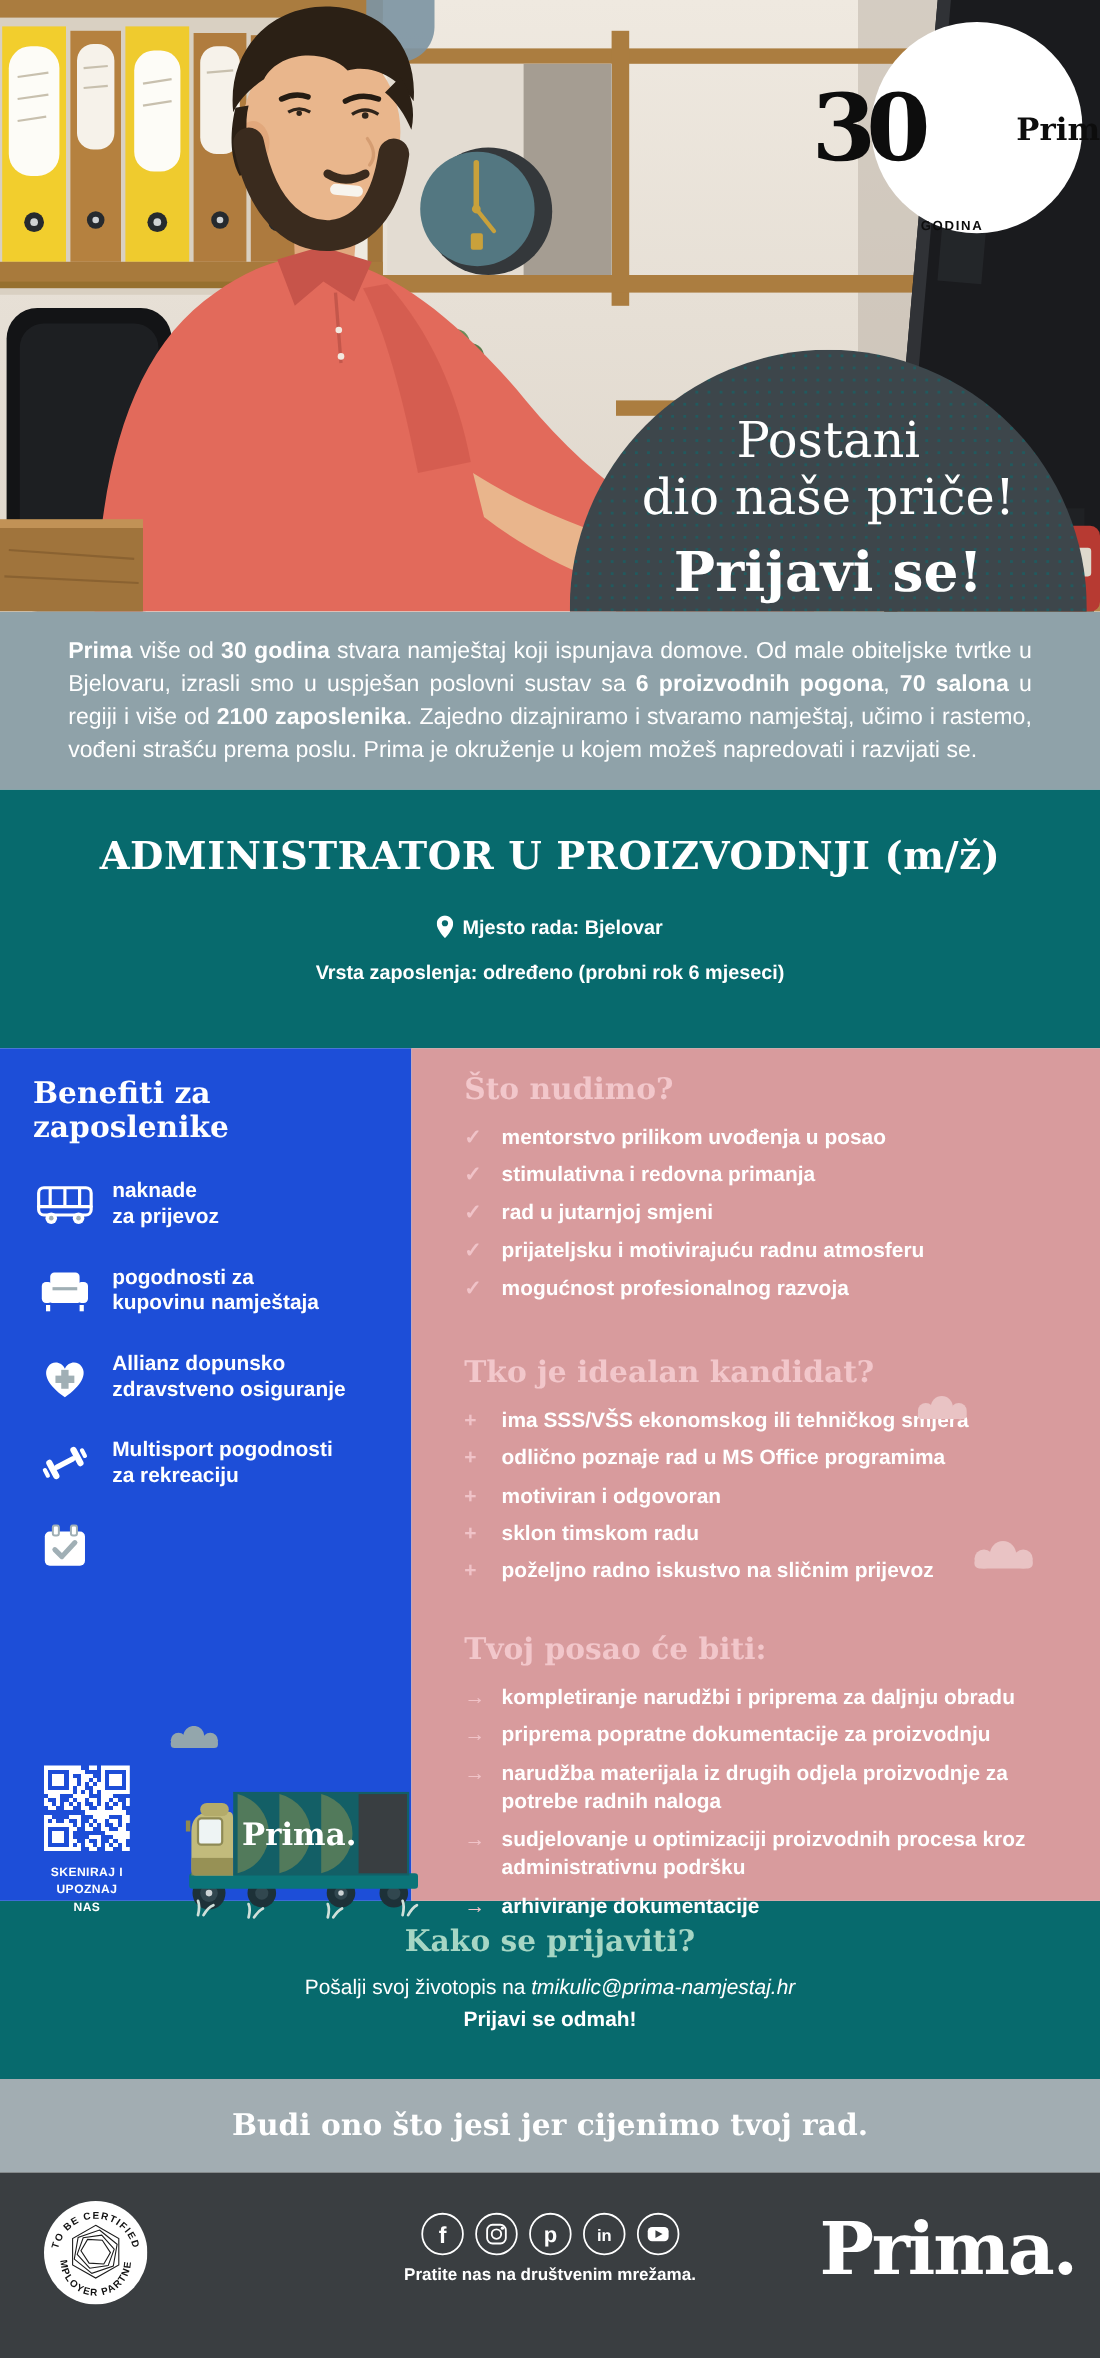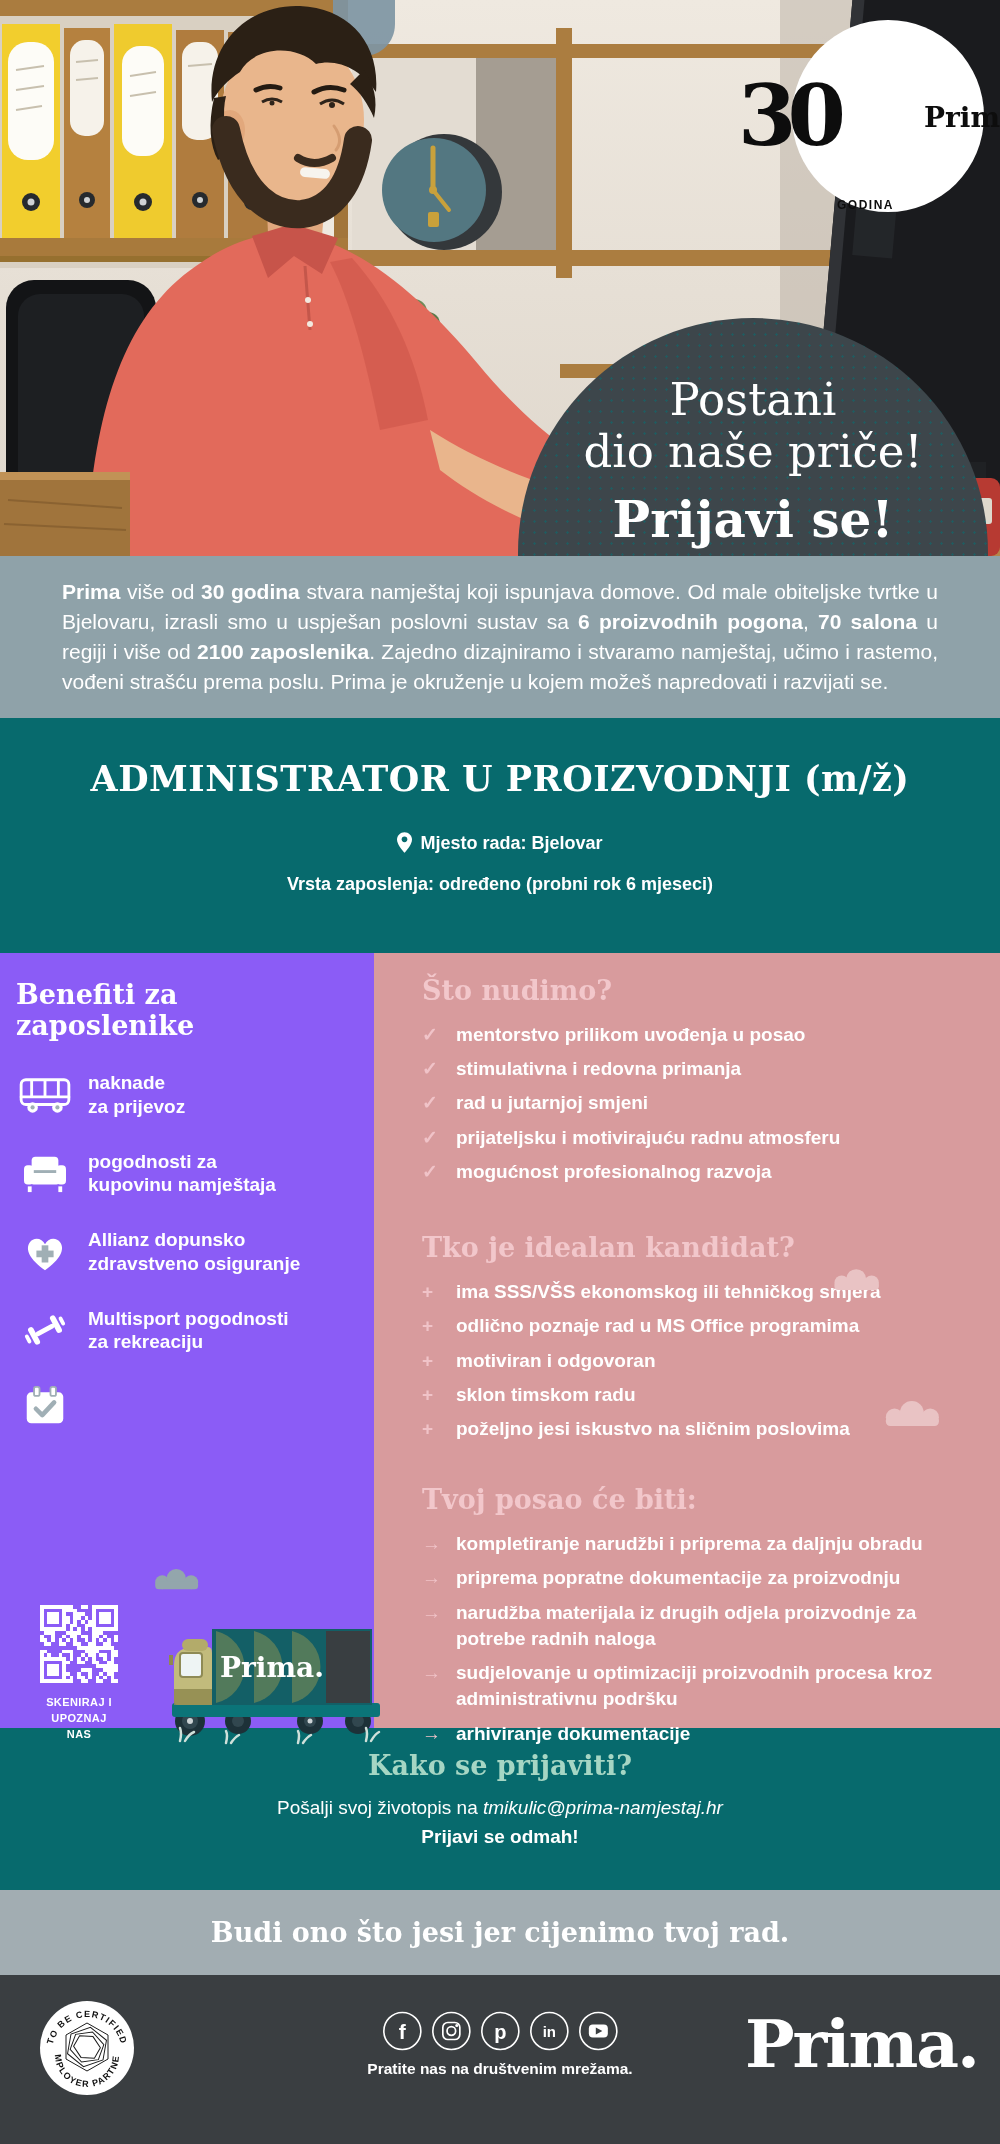--- a/index.html
+++ b/index.html
@@ -36,22 +36,22 @@
   
   .title-band { width:1000px; height:235px; background:#076a6d; color:#fff; text-align:center;
     padding-top:40px; }
   .title-band h1 { margin:0 0 26px 0; font-family:"DejaVu Serif", serif; font-weight:bold;
     font-size:35px; letter-spacing:0.5px; }
   .meta-line { font-size:18px; font-weight:bold; line-height:37px; }
   .meta-line .pin { display:inline-block; vertical-align:-4px; margin-right:8px; }
 
   
   .columns { position:relative; width:1000px; height:775px; display:flex; z-index:2; }
-  .col-left { position:relative; width:374px; background:#8b5cf6; color:#fff;
-    padding:26px 14px 0 16px; }
+  .col-left { position:relative; width:374px; background:#1d4ed8; color:#fff;
+    padding:26px 14px 0 30px; }
   .col-left h2 { margin:0 0 30px 0; font-family:"DejaVu Serif", serif; font-weight:bold;
     font-size:27px; }
   .benefit { display:flex; align-items:center; margin-bottom:31px; }
   .b-icon { width:58px; min-width:58px; display:flex; justify-content:center; }
   .b-text { font-size:19px; font-weight:bold; line-height:1.25; margin-left:14px; }
 
   .qr-block { position:absolute; left:40px; top:652px; width:78px; text-align:center; }
   .qr-block svg { display:block; }
   .qr-caption { margin-top:12px; font-size:11px; font-weight:bold; letter-spacing:0.4px;
     line-height:1.45; color:#fff; }
@@ -613,21 +613,21 @@
           <li><span class="bullet">✓</span><span>rad u jutarnjoj smjeni</span></li>
           <li><span class="bullet">✓</span><span>prijateljsku i motivirajuću radnu atmosferu</span></li>
           <li><span class="bullet">✓</span><span>mogućnost profesionalnog razvoja</span></li>
         </ul>
       <h2 class="gap1">Tko je idealan kandidat?</h2>
       <ul id="candidate-list">
           <li><span class="bullet">+</span><span>ima SSS/VŠS ekonomskog ili tehničkog smjera</span></li>
           <li><span class="bullet">+</span><span>odlično poznaje rad u MS Office programima</span></li>
           <li><span class="bullet">+</span><span>motiviran i odgovoran</span></li>
           <li><span class="bullet">+</span><span>sklon timskom radu</span></li>
-          <li><span class="bullet">+</span><span>poželjno jesi iskustvo na sličnim poslovima</span></li>
+          <li><span class="bullet">+</span><span>poželjno radno iskustvo na sličnim prijevoz</span></li>
         </ul>
       <h2 class="gap2">Tvoj posao će biti:</h2>
       <ul id="tasks-list">
           <li><span class="bullet">→</span><span>kompletiranje narudžbi i priprema za daljnju obradu</span></li>
           <li><span class="bullet">→</span><span>priprema popratne dokumentacije za proizvodnju</span></li>
           <li><span class="bullet">→</span><span>narudžba materijala iz drugih odjela proizvodnje za potrebe radnih naloga</span></li>
           <li><span class="bullet">→</span><span>sudjelovanje u optimizaciji proizvodnih procesa kroz administrativnu podršku</span></li>
           <li><span class="bullet">→</span><span>arhiviranje dokumentacije</span></li>
         </ul>
       <svg class="cloud cloud-pink" style="left:455px; top:316px;" width="58" height="22" viewBox="0 0 64 24">

